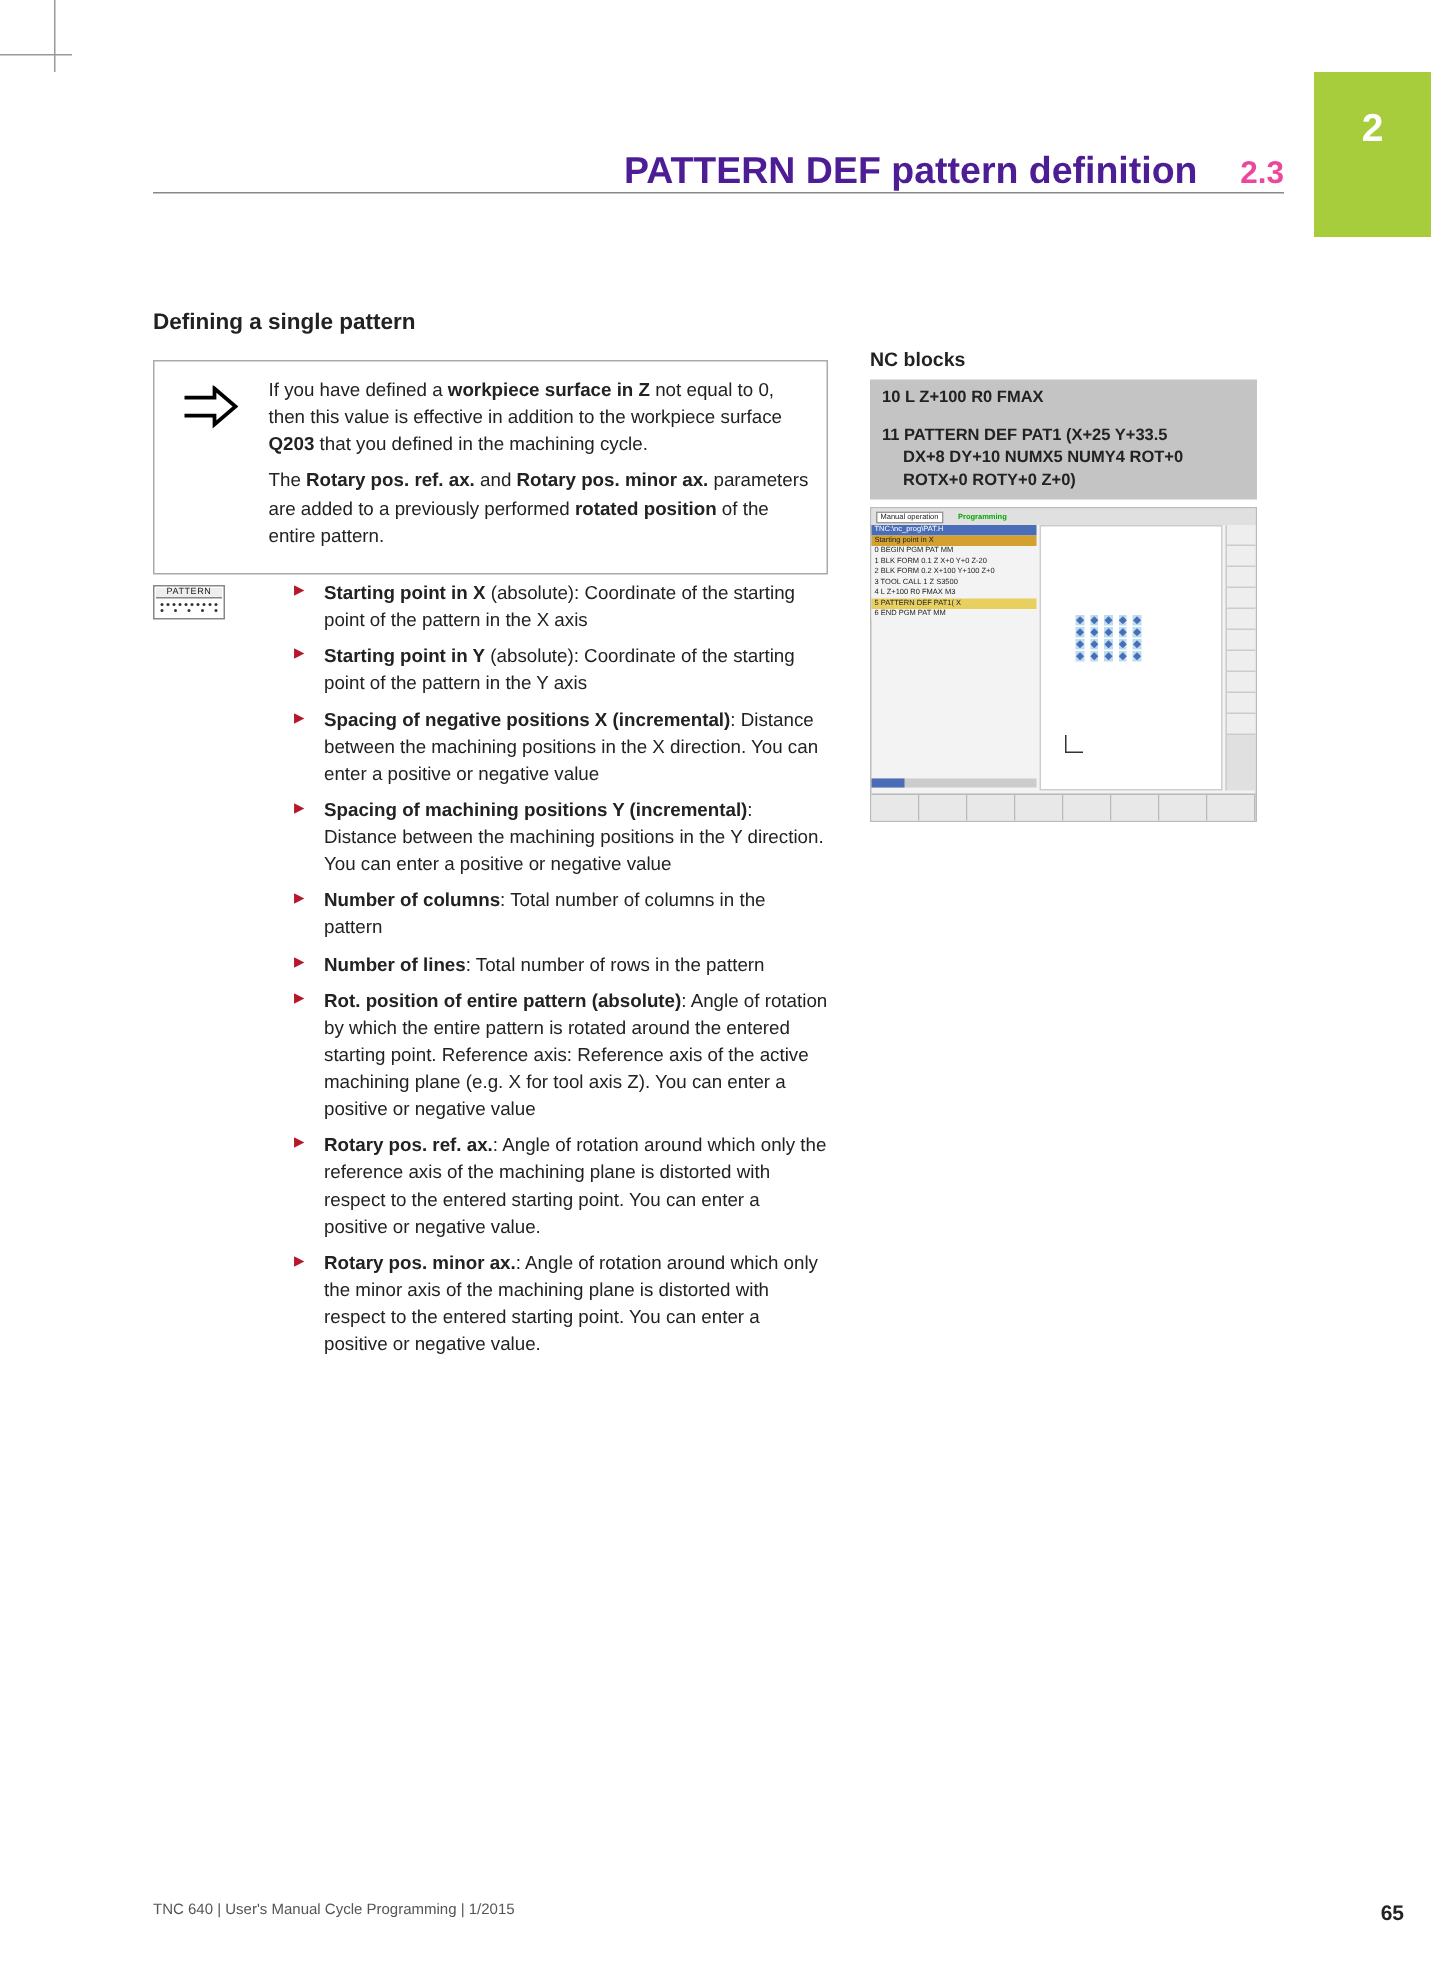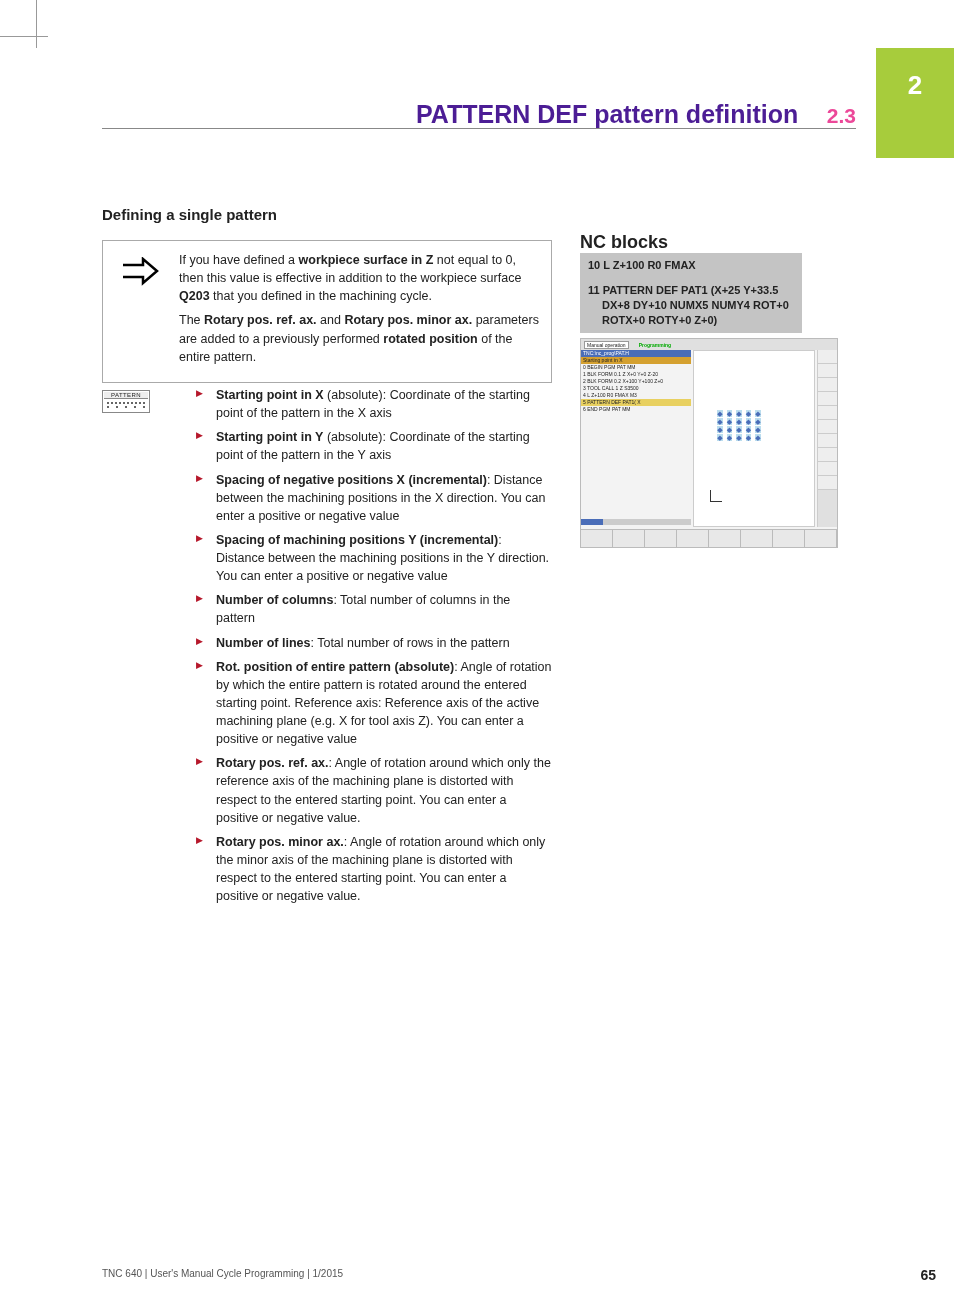--- a/index.html
+++ b/index.html
@@ -94,27 +94,27 @@
     position: absolute;
     left: 0;
     top: 1px;
     color: #b6182b;
     font-size: 9px;
   }
   .nc-title {
     position: absolute;
     left: 580px;
     top: 232px;
-    font-size: 18px;
+    font-size: 13px;
     font-weight: bold;
   }
   .nc-block {
     position: absolute;
     left: 580px;
-    width: 222px;
+    width: 258px;
     background: #c4c4c4;
     font-size: 11px;
     font-weight: bold;
     padding: 5px 8px;
     line-height: 1.35;
   }
   .nc1 { top: 253px; }
   .nc2 { top: 278px; }
   .nc2 .cont { padding-left: 14px; font-weight: bold; }
   .screenshot {

